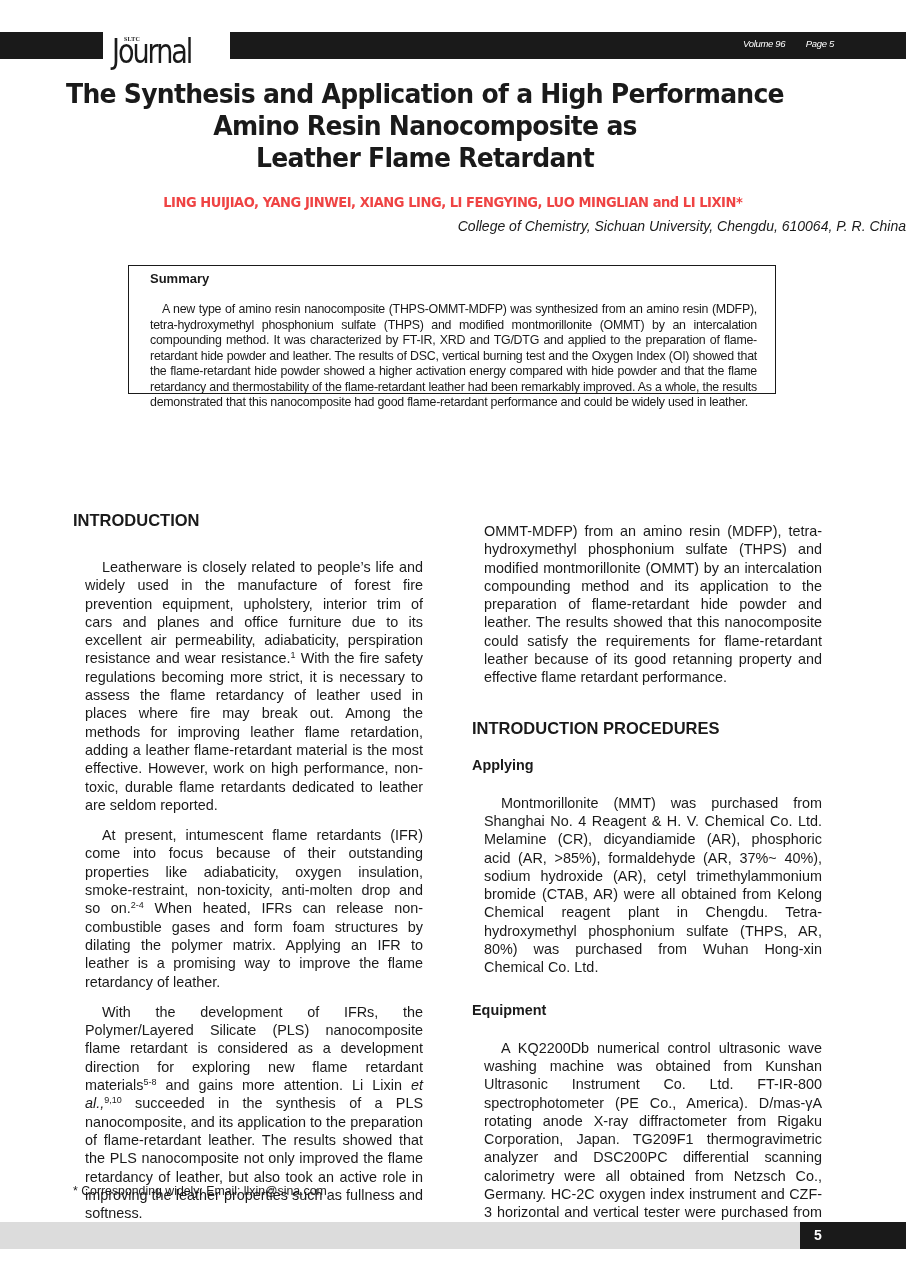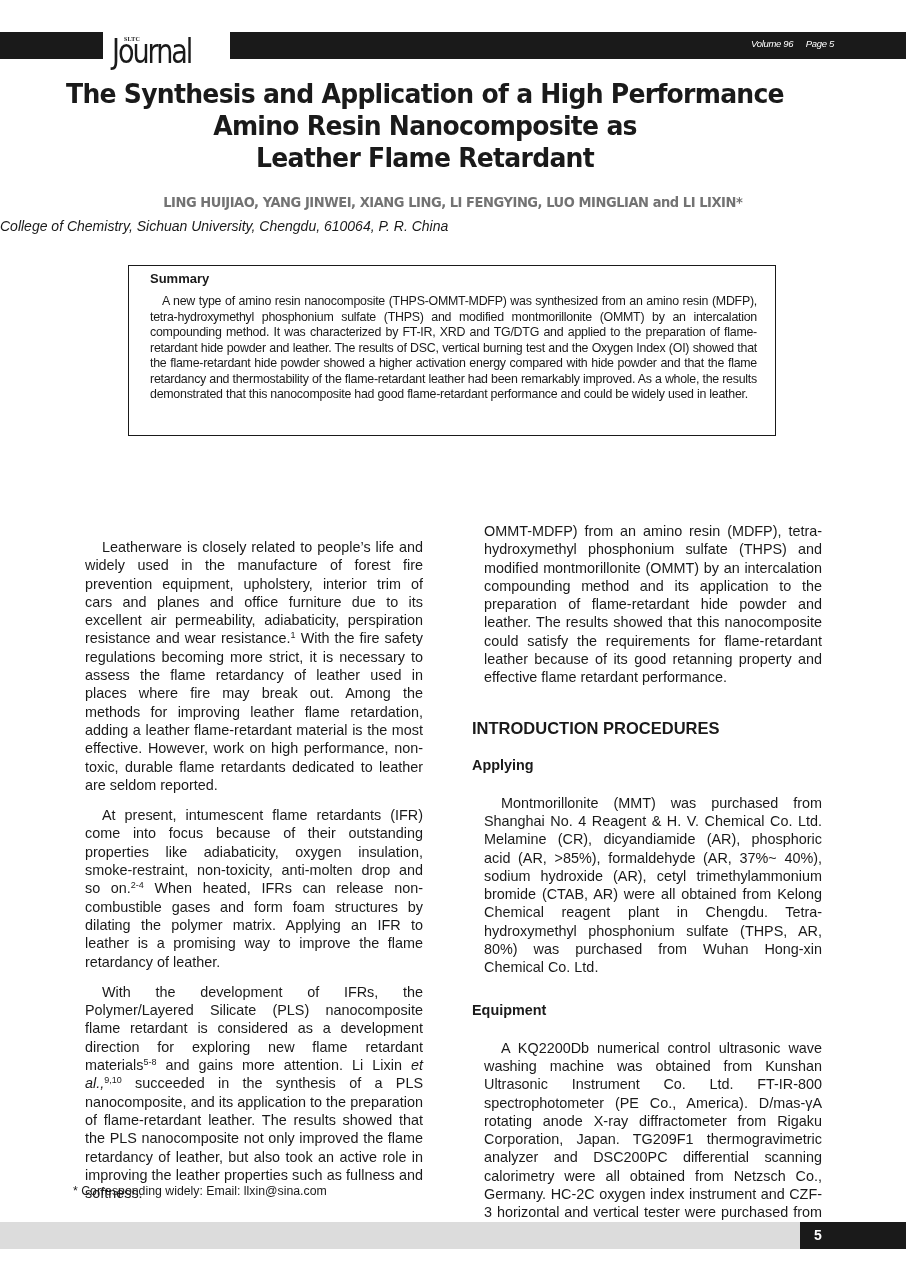--- a/index.html
+++ b/index.html
@@ -64,21 +64,21 @@
     }
     .header-meta {
       position: absolute;
       top: 38px;
       right: 72px;
       font-size: 9.5px;
       font-style: italic;
       color: #ffffff;
       letter-spacing: -0.3px;
     }
-    .header-meta span { margin-left: 10px; font-style: italic; }
+    .header-meta span { margin-left: 18px; font-style: italic; }
 
     
     .title {
       position: absolute;
       top: 78px;
       left: 0;
       width: 850px;
       text-align: center;
       font-family: "DejaVu Sans", sans-serif;
       font-weight: bold;
@@ -91,54 +91,54 @@
     .authors {
       position: absolute;
       top: 194px;
       left: 0;
       width: 906px;
       text-align: center;
       font-family: "DejaVu Sans", sans-serif;
       font-weight: bold;
       font-size: 14.5px;
       letter-spacing: -0.5px;
-      color: #737373;
+      color: #ef4444;
     }
     .authors span { display: inline-block; transform: scaleX(0.9); }
     .affiliation {
       position: absolute;
       top: 218px;
       left: 0;
       width: 906px;
-      text-align: left;
+      text-align: right;
       font-style: italic;
       font-size: 14px;
       color: #1a1a1a;
     }
 
     
     .summary-box {
       position: absolute;
       top: 265px;
       left: 128px;
       width: 648px;
-      height: 171px;
+      height: 129px;
       border: 1.5px solid #1a1a1a;
       box-sizing: border-box;
     }
     .summary-heading {
       position: absolute;
       top: 5px;
       left: 21px;
       font-weight: bold;
       font-size: 13px;
     }
     .summary-text {
       position: absolute;
-      top: 28px;
+      top: 36px;
       left: 21px;
       width: 607px;
       font-size: 12.4px;
       line-height: 15.5px;
       text-align: justify;
       text-indent: 12px;
       letter-spacing: -0.25px;
     }
 
     
@@ -226,20 +226,21 @@
   <span>LING HUIJIAO, YANG JINWEI, XIANG LING, LI FENGYING, LUO MINGLIAN and LI LIXIN*</span>
 </div>
 <div class="affiliation">College of Chemistry, Sichuan University, Chengdu, 610064, P. R. China</div>
 
 <div class="summary-box">
   <div class="summary-heading">Summary</div>
   <div class="summary-text">A new type of amino resin nanocomposite (THPS-OMMT-MDFP) was synthesized from an amino resin (MDFP), tetra-hydroxymethyl phosphonium sulfate (THPS) and modified montmorillonite (OMMT) by an intercalation compounding method. It was characterized by FT-IR, XRD and TG/DTG and applied to the preparation of flame-retardant hide powder and leather. The results of DSC, vertical burning test and the Oxygen Index (OI) showed that the flame-retardant hide powder showed a higher activation energy compared with hide powder and that the flame retardancy and thermostability of the flame-retardant leather had been remarkably improved. As a whole, the results demonstrated that this nanocomposite had good flame-retardant performance and could be widely used in leather.</div>
 </div>
 
 <div class="col col-left">
+  <h2 class="section-heading">INTRODUCTION</h2>
   <div style="height:16px"></div>
   <p class="para"><span>Leatherware is closely related to people’s life and widely used in the manufacture of forest fire prevention equipment, upholstery, interior trim of cars and planes and office furniture due to its excellent air permeability, adiabaticity, perspiration resistance and wear resistance.</span><sup>1</sup><span> With the fire safety regulations becoming more strict, it is necessary to assess the flame retardancy of leather used in places where fire may break out. Among the methods for improving leather flame retardation, adding a leather flame-retardant material is the most effective. However, work on high performance, non-toxic, durable flame retardants dedicated to leather are seldom reported.</span></p>
   <p class="para"><span>At present, intumescent flame retardants (IFR) come into focus because of their outstanding properties like adiabaticity, oxygen insulation, smoke-restraint, non-toxicity, anti-molten drop and so on.</span><sup>2-4</sup><span> When heated, IFRs can release non-combustible gases and form foam structures by dilating the polymer matrix. Applying an IFR to leather is a promising way to improve the flame retardancy of leather.</span></p>
   <p class="para"><span>With the development of IFRs, the Polymer/Layered Silicate (PLS) nanocomposite flame retardant is considered as a development direction for exploring new flame retardant materials</span><sup>5-8</sup><span> and gains more attention. Li Lixin </span><i>et al.,</i><sup>9,10</sup><span> succeeded in the synthesis of a PLS nanocomposite, and its application to the preparation of flame-retardant leather. The results showed that the PLS nanocomposite not only improved the flame retardancy of leather, but also took an active role in improving the leather properties such as fullness and softness.</span></p>
 </div>
 
 <div class="col col-right">
   <p class="para noindent">OMMT-MDFP) from an amino resin (MDFP), tetra-hydroxymethyl phosphonium sulfate (THPS) and modified montmorillonite (OMMT) by an intercalation compounding method and its application to the preparation of flame-retardant hide powder and leather. The results showed that this nanocomposite could satisfy the requirements for flame-retardant leather because of its good retanning property and effective flame retardant performance.</p>
   <div style="height:19px"></div>
   <h2 class="section-heading">INTRODUCTION PROCEDURES</h2>

